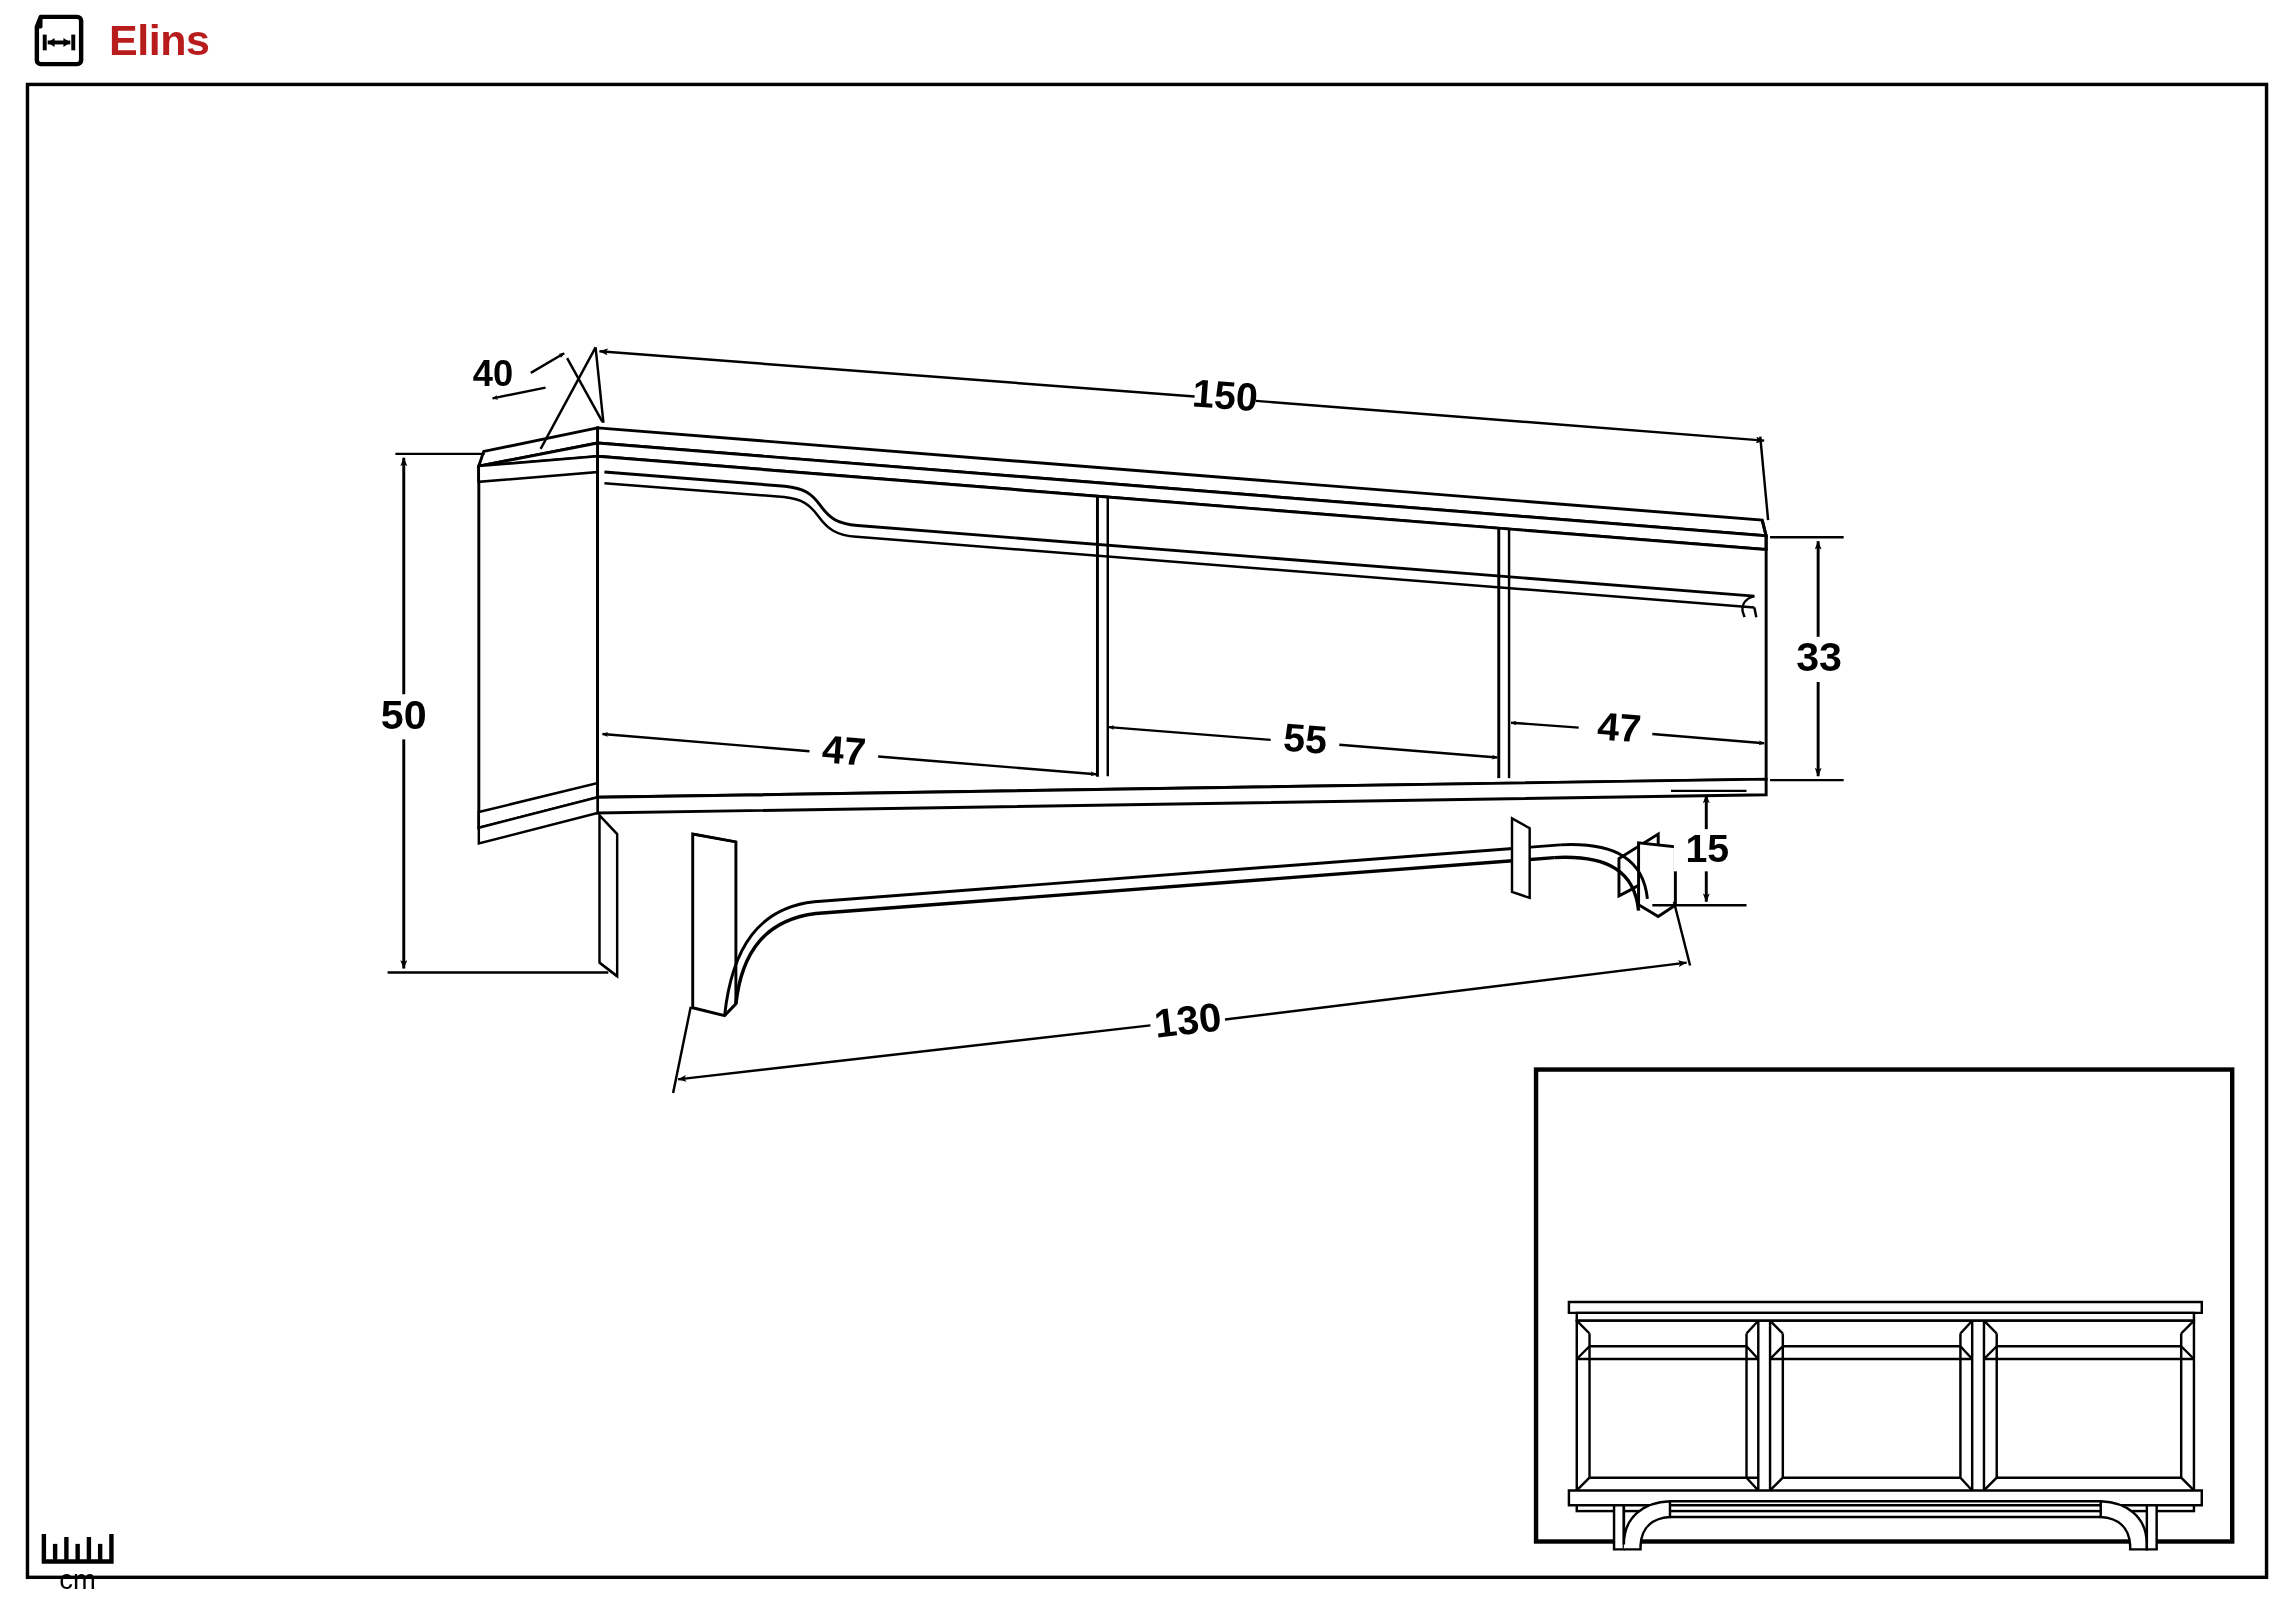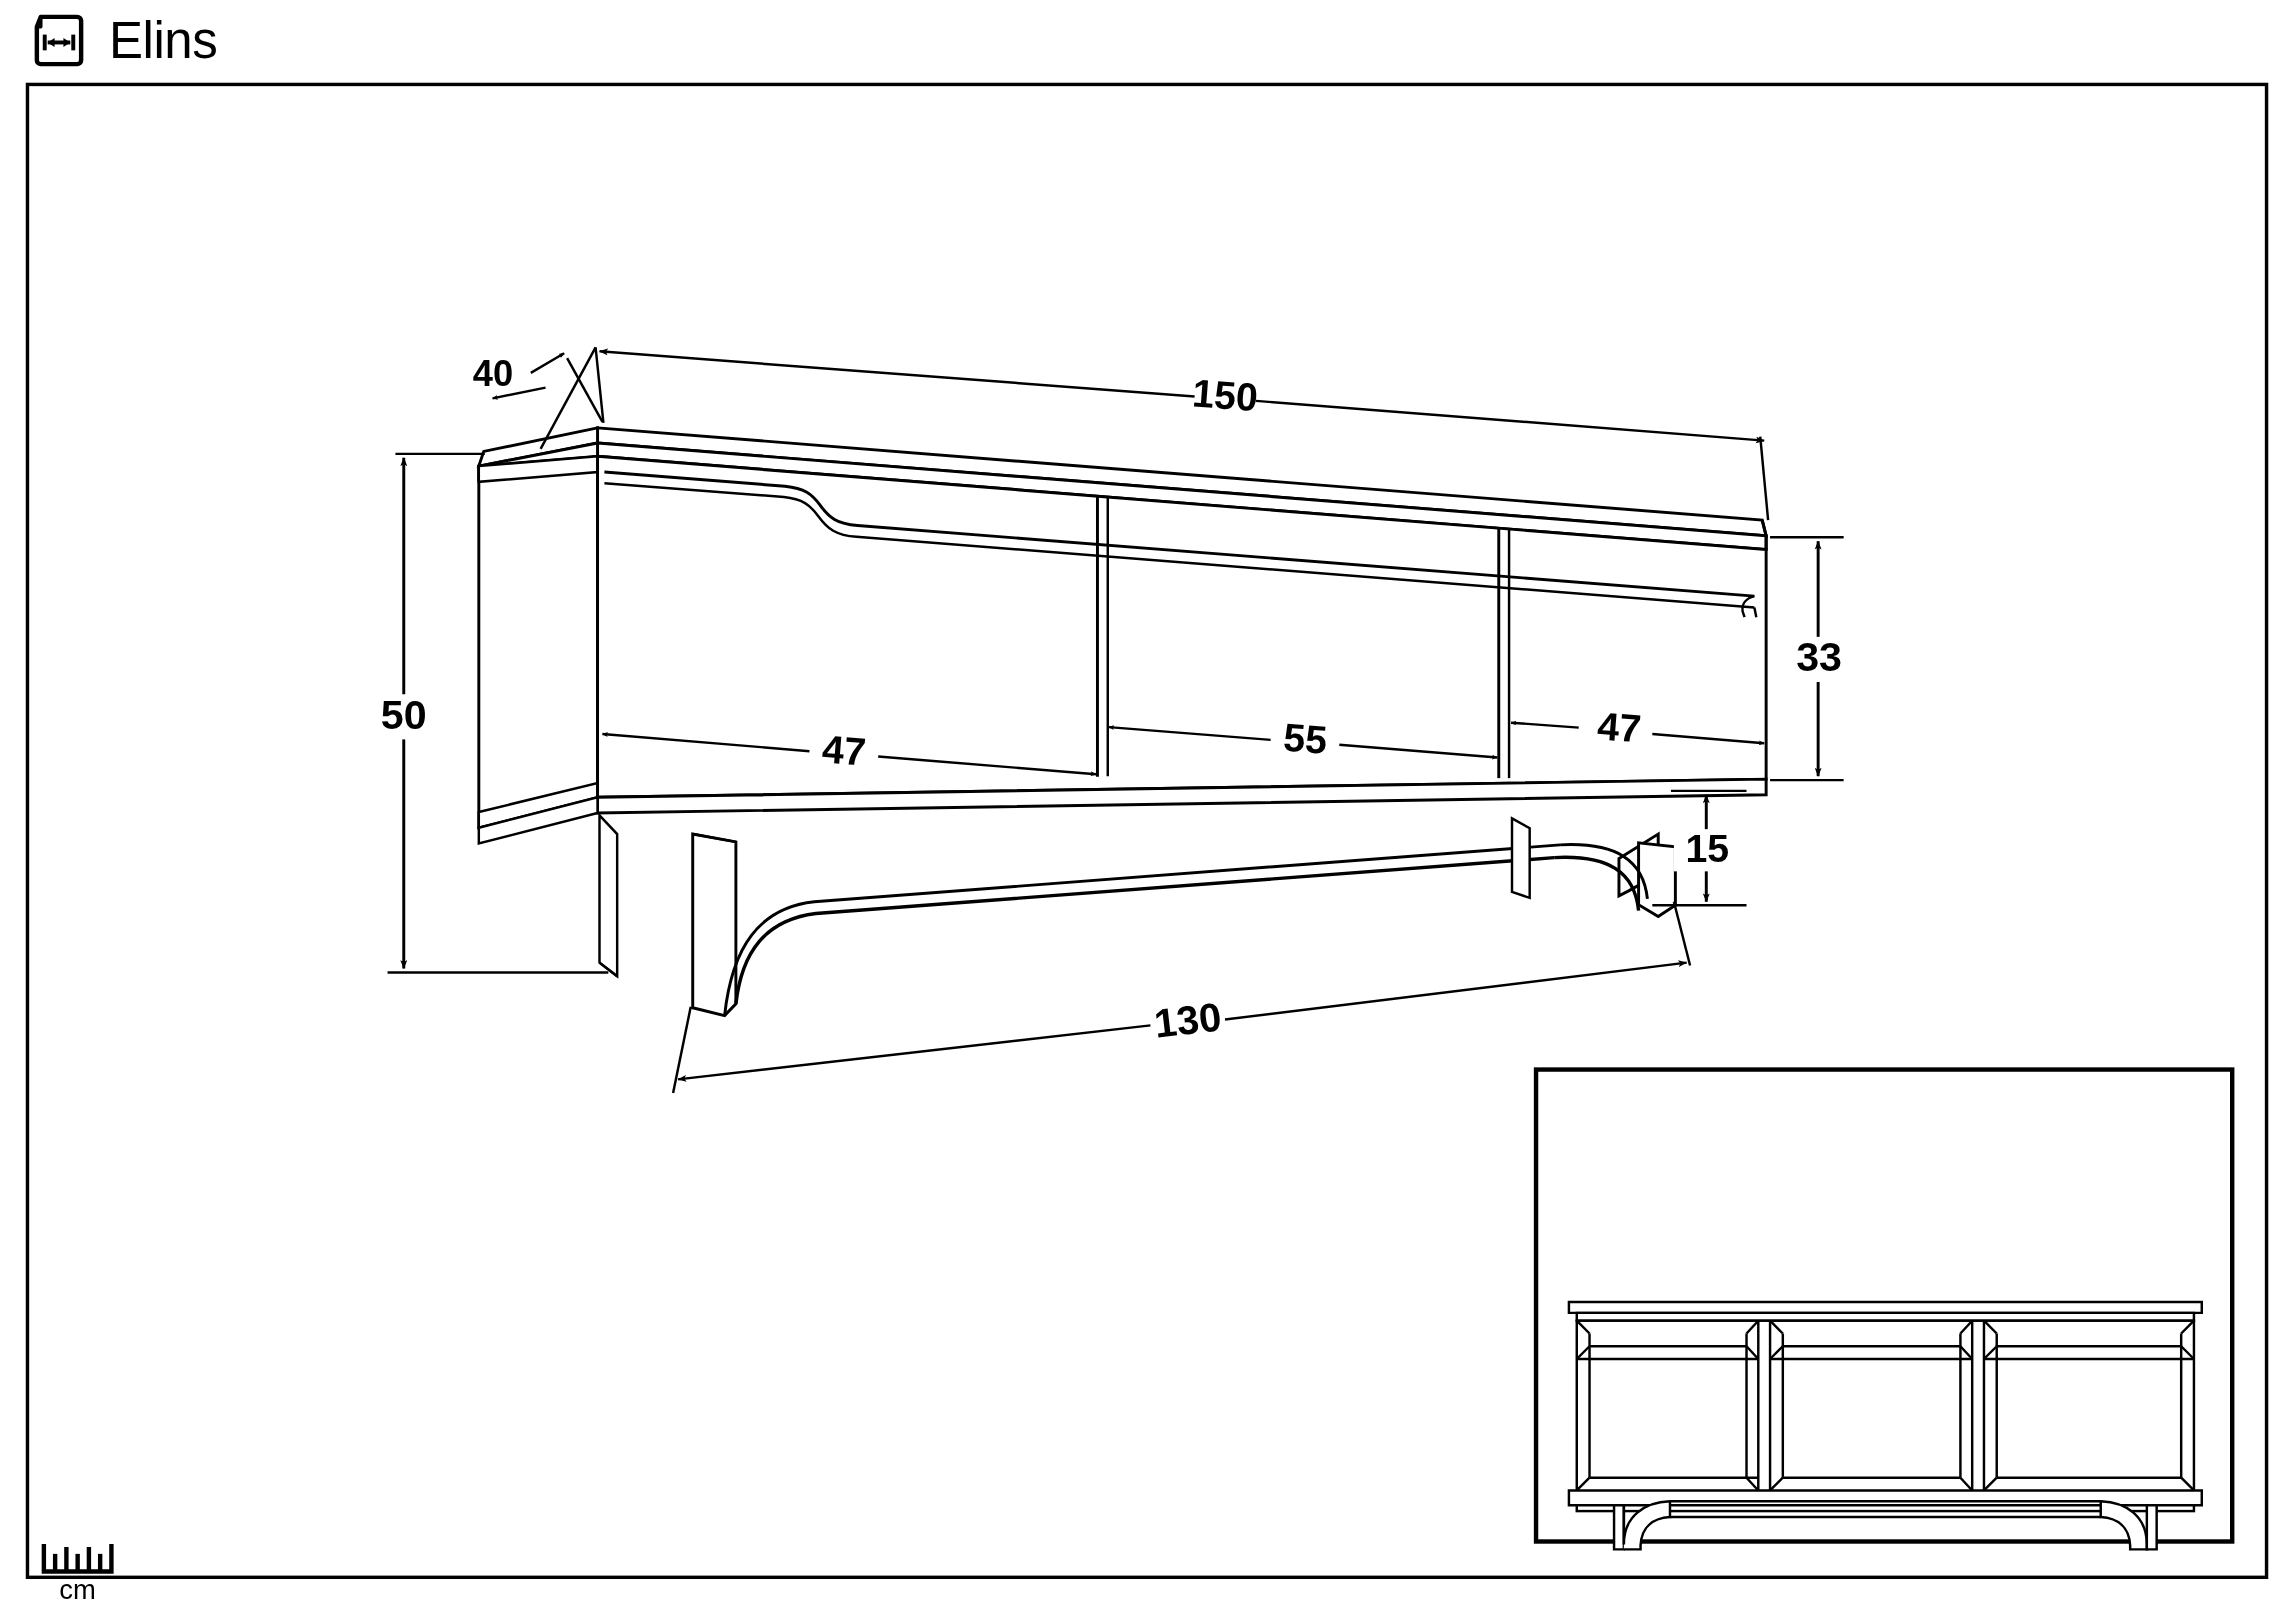--- a/index.html
+++ b/index.html
@@ -29,32 +29,32 @@
     display: flex;
     align-items: center;
     gap: 20.6px;
   }
   .brand-icon {
     width: 61px;
     height: 61px;
     flex: 0 0 auto;
   }
   .brand-name {
-    font-size: 51px;
-    font-weight: normal;
-    color: #000000;
+    font-size: 43px;
+    font-weight: bold;
+    color: #b91c1c;
     letter-spacing: -0.5px;
     line-height: 1;
     white-space: nowrap;
   }
   svg { display: block; }
   .unit-badge {
     position: absolute;
     left: 38px;
-    bottom: 15px;
+    bottom: 25px;
     width: 93px;
     height: 74px;
     text-align: center;
   }
 </style>
 </head>
 <body>
 
 <div id="sheet">
 

